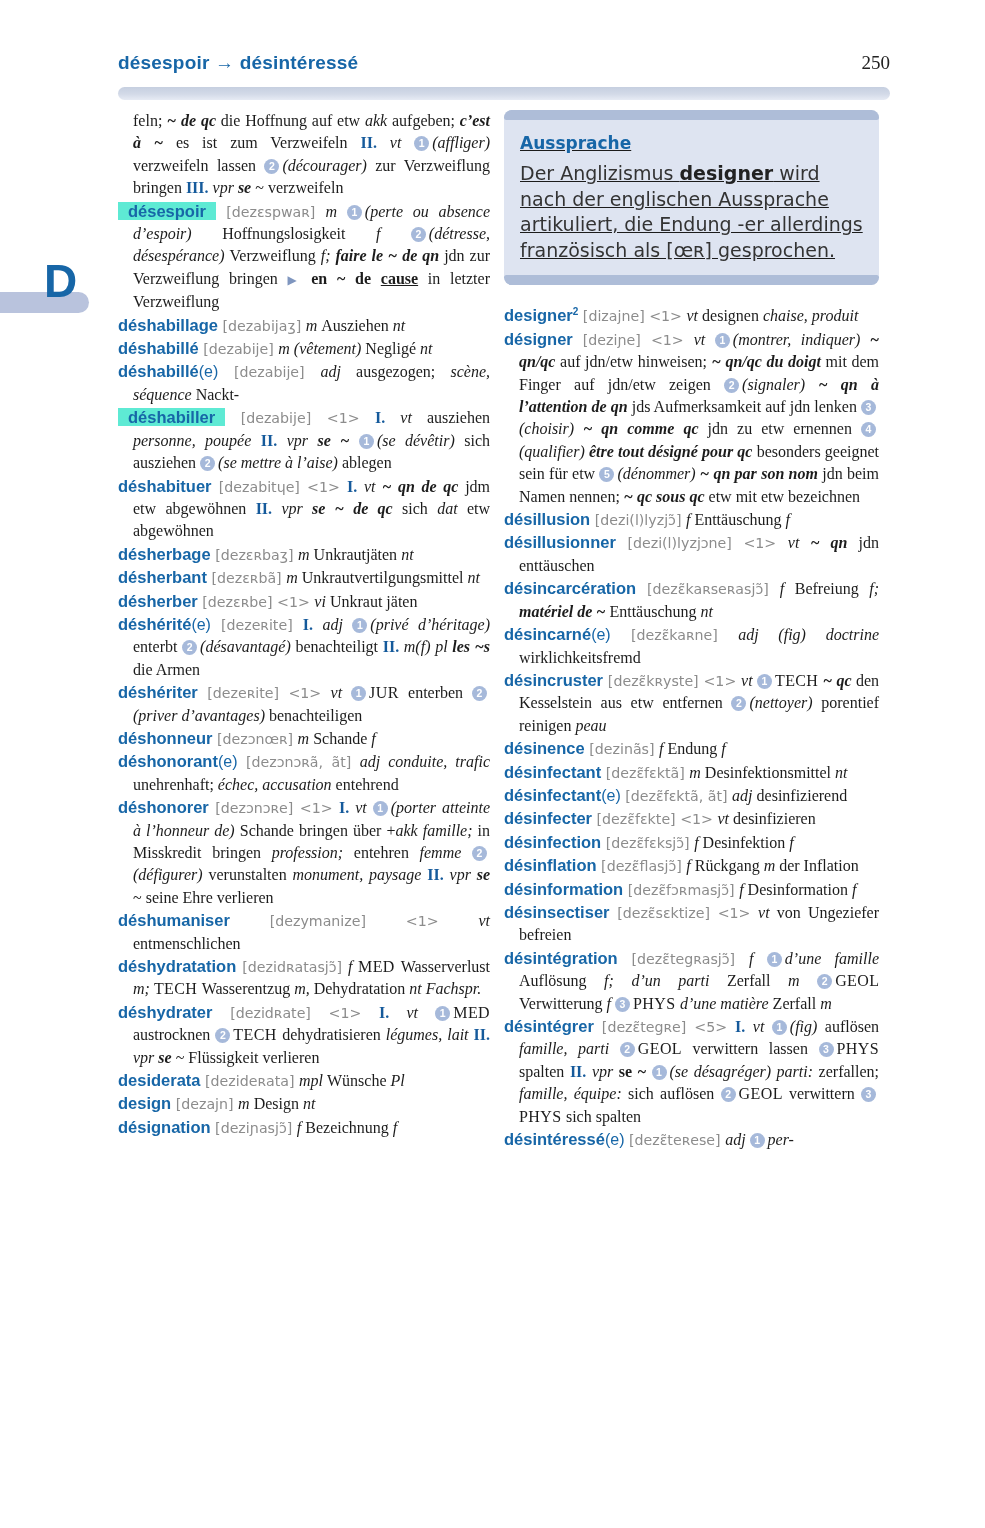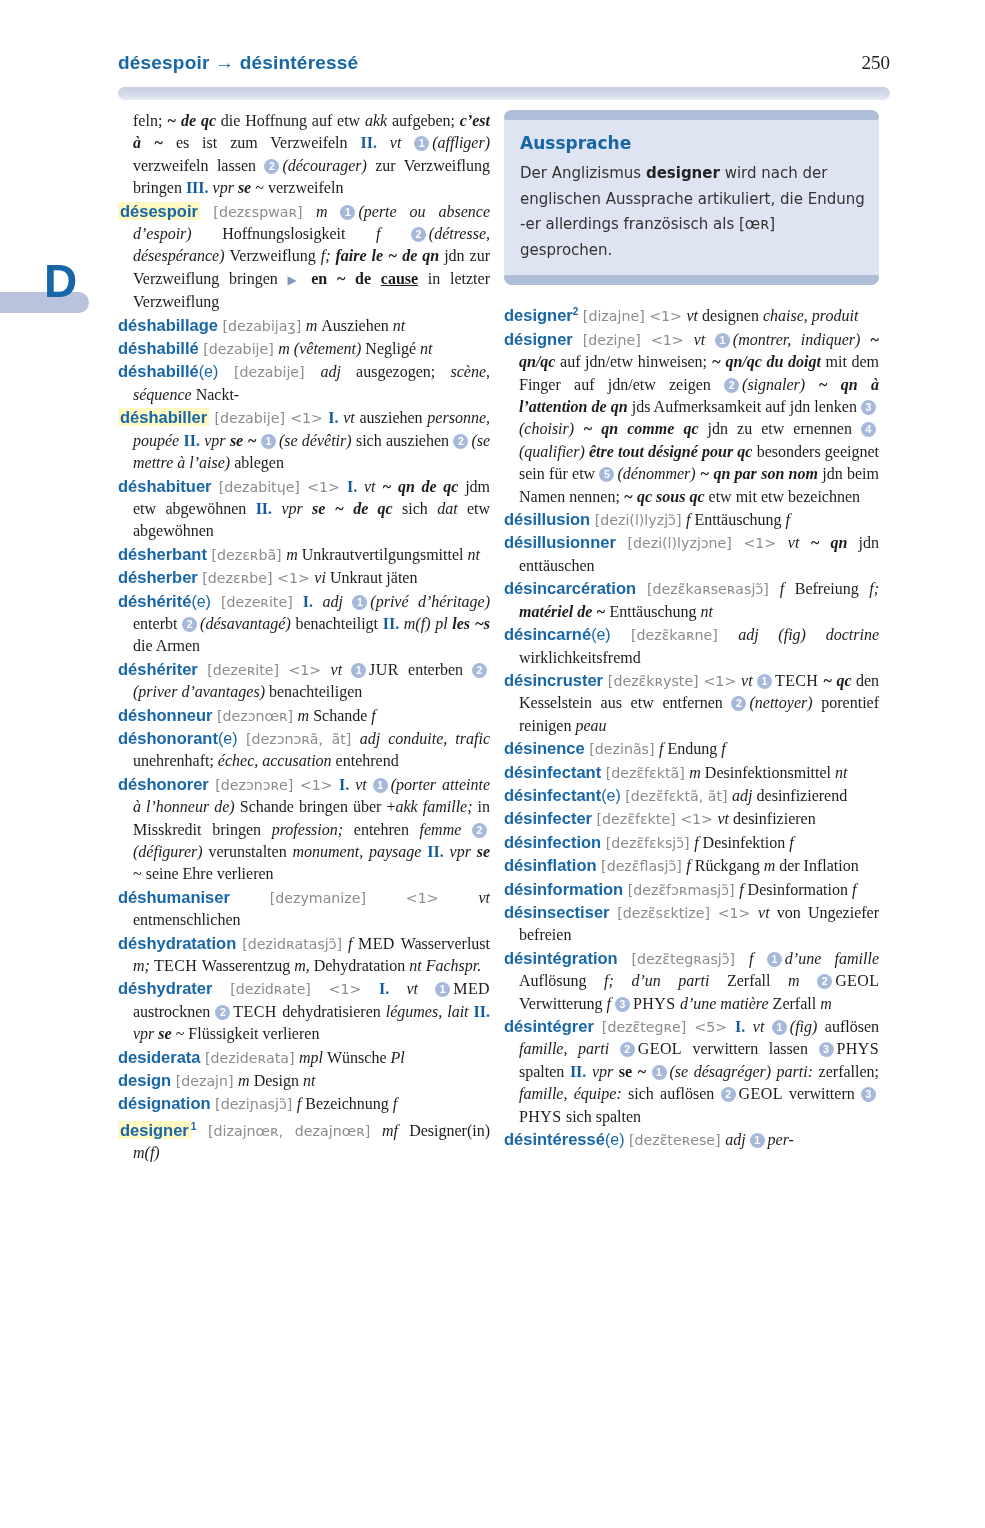--- a/index.html
+++ b/index.html
@@ -47,21 +47,21 @@
   .col { font-size:16px; line-height:22.4px; }
 
   .entry { text-align:justify; text-indent:-15px; margin-left:15px; }
   .entry.cont { text-indent:0; }
 
   
   .seg-h, .seg-hl {
     font-family:"Liberation Sans", sans-serif; font-weight:bold;
     color:#1766a7; font-size:16.5px;
   }
-  .seg-hl { background:#fef9c3; padding:0 2px; }
+  .seg-hl { background:#5eead4; padding:0 10px; }
   .seg-he { font-family:"Liberation Sans", sans-serif; color:#1766a7; font-size:16px; }
   .seg-sup {
     font-family:"Liberation Sans", sans-serif; font-weight:bold;
     color:#1766a7; font-size:10px; vertical-align:6px;
   }
   .seg-p { font-family:"DejaVu Sans", sans-serif; color:#8c8c8c; font-size:14.2px; }
   .seg-i { font-style:italic; }
   .seg-t { }
   .seg-b { font-weight:bold; font-style:italic; }
   .seg-bu { font-weight:bold; }
@@ -80,25 +80,25 @@
   
   .infobox {
     background:#dee4f1; border-radius:9px; margin-bottom:16px;
     font-family:"DejaVu Sans", sans-serif;
   }
   .infobox .bar {
     height:10px; background:#aebdd8;
   }
   .infobox .bar.top { border-radius:9px 9px 3px 3px; }
   .infobox .bar.bottom { border-radius:3px 3px 9px 9px; }
-  .infobox .inner { padding:12px 14px 12px 16px; }
+  .infobox .inner { padding:12px 14px 12px 16px;text-decoration:underline; }
   .infobox-title {
     color:#1766a7; font-weight:bold; font-size:17px; margin-bottom:7px;
   }
-  .infobox-body { color:#333; font-size:15px; line-height:25.5px; text-align:left; }
+  .infobox-body { color:#333; font-size:19px; line-height:25.5px; text-align:left; }
   .infobox-body .seg-bd { font-weight:bold; color:#222; }
 </style>
 </head>
 <body>
 
 <div class="page">
 
   <div class="header-row">
     <span class="header-title">désespoir → désintéressé</span>
     <span class="page-number">250</span>
@@ -110,34 +110,34 @@
 
   <div class="columns">
     <div class="col" id="col-left">
         <div class="entry cont"><span class="seg-t">feln; </span><span class="seg-b">~ de qc </span><span class="seg-t">die Hoffnung auf etw </span><span class="seg-i">akk </span><span class="seg-t">aufgeben; </span><span class="seg-b">c’est à ~ </span><span class="seg-t">es ist zum Verzweifeln </span><span class="seg-r">II. </span><span class="seg-i">vt </span><span class="seg-n">1</span><span class="seg-i">(affliger) </span><span class="seg-t">verzweifeln lassen </span><span class="seg-n">2</span><span class="seg-i">(décourager) </span><span class="seg-t">zur Verzweiflung bringen </span><span class="seg-r">III. </span><span class="seg-i">vpr </span><span class="seg-b">se </span><span class="seg-t">~ verzweifeln</span></div>
         <div class="entry"><span class="seg-hl">désespoir</span><span class="seg-p"> [dezɛspwaʀ] </span><span class="seg-i">m </span><span class="seg-n">1</span><span class="seg-i">(perte ou absence d’espoir) </span><span class="seg-t">Hoffnungslosigkeit </span><span class="seg-i">f </span><span class="seg-n">2</span><span class="seg-i">(détresse, désespérance) </span><span class="seg-t">Verzweiflung </span><span class="seg-i">f; </span><span class="seg-b">faire le ~ de qn </span><span class="seg-t">jdn zur Verzweiflung bringen </span><span class="seg-ar">▶ </span><span class="seg-bu">en ~ de </span><span class="seg-u">cause</span><span class="seg-t"> in letzter Verzweiflung</span></div>
         <div class="entry"><span class="seg-h">déshabillage</span><span class="seg-p"> [dezabijaʒ] </span><span class="seg-i">m </span><span class="seg-t">Ausziehen </span><span class="seg-i">nt</span></div>
         <div class="entry"><span class="seg-h">déshabillé</span><span class="seg-p"> [dezabije] </span><span class="seg-i">m (vêtement) </span><span class="seg-t">Negligé </span><span class="seg-i">nt</span></div>
         <div class="entry"><span class="seg-h">déshabillé</span><span class="seg-he">(e)</span><span class="seg-p"> [dezabije] </span><span class="seg-i">adj </span><span class="seg-t">ausgezogen; </span><span class="seg-i">scène, séquence </span><span class="seg-t">Nackt-</span></div>
         <div class="entry"><span class="seg-hl">déshabiller</span><span class="seg-p"> [dezabije] &lt;1&gt; </span><span class="seg-r">I. </span><span class="seg-i">vt </span><span class="seg-t">ausziehen </span><span class="seg-i">personne, poupée </span><span class="seg-r">II. </span><span class="seg-i">vpr </span><span class="seg-b">se ~ </span><span class="seg-n">1</span><span class="seg-i">(se dévêtir) </span><span class="seg-t">sich ausziehen </span><span class="seg-n">2</span><span class="seg-i">(se mettre à l’aise) </span><span class="seg-t">ablegen</span></div>
         <div class="entry"><span class="seg-h">déshabituer</span><span class="seg-p"> [dezabitɥe] &lt;1&gt; </span><span class="seg-r">I. </span><span class="seg-i">vt </span><span class="seg-b">~ qn de qc </span><span class="seg-t">jdm etw abgewöhnen </span><span class="seg-r">II. </span><span class="seg-i">vpr </span><span class="seg-b">se ~ de qc </span><span class="seg-t">sich </span><span class="seg-i">dat </span><span class="seg-t">etw abgewöhnen</span></div>
+        <div class="entry"><span class="seg-h">désherbage</span><span class="seg-p"> [dezɛʀbaʒ] </span><span class="seg-i">m </span><span class="seg-t">Unkrautjäten </span><span class="seg-i">nt</span></div>
         <div class="entry"><span class="seg-h">désherbant</span><span class="seg-p"> [dezɛʀbã] </span><span class="seg-i">m </span><span class="seg-t">Unkrautvertilgungsmittel </span><span class="seg-i">nt</span></div>
         <div class="entry"><span class="seg-h">désherber</span><span class="seg-p"> [dezɛʀbe] &lt;1&gt; </span><span class="seg-i">vi </span><span class="seg-t">Unkraut jäten</span></div>
         <div class="entry"><span class="seg-h">déshérité</span><span class="seg-he">(e)</span><span class="seg-p"> [dezeʀite] </span><span class="seg-r">I. </span><span class="seg-i">adj </span><span class="seg-n">1</span><span class="seg-i">(privé d’héritage) </span><span class="seg-t">enterbt </span><span class="seg-n">2</span><span class="seg-i">(désavantagé) </span><span class="seg-t">benachteiligt </span><span class="seg-r">II. </span><span class="seg-i">m(f) pl </span><span class="seg-b">les ~s </span><span class="seg-t">die Armen</span></div>
         <div class="entry"><span class="seg-h">déshériter</span><span class="seg-p"> [dezeʀite] &lt;1&gt; </span><span class="seg-i">vt </span><span class="seg-n">1</span><span class="seg-sc">JUR </span><span class="seg-t">enterben </span><span class="seg-n">2</span><span class="seg-i">(priver d’avantages) </span><span class="seg-t">benachteiligen</span></div>
         <div class="entry"><span class="seg-h">déshonneur</span><span class="seg-p"> [dezɔnœʀ] </span><span class="seg-i">m </span><span class="seg-t">Schande </span><span class="seg-i">f</span></div>
         <div class="entry"><span class="seg-h">déshonorant</span><span class="seg-he">(e)</span><span class="seg-p"> [dezɔnɔʀã, ãt] </span><span class="seg-i">adj conduite, trafic </span><span class="seg-t">unehrenhaft; </span><span class="seg-i">échec, accusation </span><span class="seg-t">entehrend</span></div>
         <div class="entry"><span class="seg-h">déshonorer</span><span class="seg-p"> [dezɔnɔʀe] &lt;1&gt; </span><span class="seg-r">I. </span><span class="seg-i">vt </span><span class="seg-n">1</span><span class="seg-i">(porter atteinte à l’honneur de) </span><span class="seg-t">Schande bringen über +</span><span class="seg-i">akk famille; </span><span class="seg-t">in Misskredit bringen </span><span class="seg-i">profession; </span><span class="seg-t">entehren </span><span class="seg-i">femme </span><span class="seg-n">2</span><span class="seg-i">(défigurer) </span><span class="seg-t">verunstalten </span><span class="seg-i">monument, paysage </span><span class="seg-r">II. </span><span class="seg-i">vpr </span><span class="seg-b">se </span><span class="seg-t">~ seine Ehre verlieren</span></div>
         <div class="entry"><span class="seg-h">déshumaniser</span><span class="seg-p"> [dezymanize] &lt;1&gt; </span><span class="seg-i">vt </span><span class="seg-t">entmenschlichen</span></div>
         <div class="entry"><span class="seg-h">déshydratation</span><span class="seg-p"> [dezidʀatasjɔ̃] </span><span class="seg-i">f </span><span class="seg-sc">MED </span><span class="seg-t">Wasserverlust </span><span class="seg-i">m; </span><span class="seg-sc">TECH </span><span class="seg-t">Wasserentzug </span><span class="seg-i">m, </span><span class="seg-t">Dehydratation </span><span class="seg-i">nt Fachspr.</span></div>
         <div class="entry"><span class="seg-h">déshydrater</span><span class="seg-p"> [dezidʀate] &lt;1&gt; </span><span class="seg-r">I. </span><span class="seg-i">vt </span><span class="seg-n">1</span><span class="seg-sc">MED </span><span class="seg-t">austrocknen </span><span class="seg-n">2</span><span class="seg-sc">TECH </span><span class="seg-t">dehydratisieren </span><span class="seg-i">légumes, lait </span><span class="seg-r">II. </span><span class="seg-i">vpr </span><span class="seg-b">se </span><span class="seg-t">~ Flüssigkeit verlieren</span></div>
         <div class="entry"><span class="seg-h">desiderata</span><span class="seg-p"> [dezideʀata] </span><span class="seg-i">mpl </span><span class="seg-t">Wünsche </span><span class="seg-i">Pl</span></div>
         <div class="entry"><span class="seg-h">design</span><span class="seg-p"> [dezajn] </span><span class="seg-i">m </span><span class="seg-t">Design </span><span class="seg-i">nt</span></div>
         <div class="entry"><span class="seg-h">désignation</span><span class="seg-p"> [deziɲasjɔ̃] </span><span class="seg-i">f </span><span class="seg-t">Bezeichnung </span><span class="seg-i">f</span></div>
-        <div class="entry"><span class="seg-hl">designer</span><span class="seg-sup">1</span><span class="seg-p"> [dizajnœʀ, dezajnœʀ] </span><span class="seg-i">mf </span><span class="seg-t">Designer(in) </span><span class="seg-i">m(f)</span></div>
       </div>
     <div class="col" id="col-right">
       <div class="infobox">
         <div class="bar top"></div>
         <div class="inner">
           <div class="infobox-title">Aussprache</div>
           <div class="infobox-body" id="infobox-body"><span class="seg-t">Der Anglizismus </span><span class="seg-bd">designer</span><span class="seg-t"> wird nach der englischen Aussprache artikuliert, die Endung -er allerdings französisch als [œʀ] gesprochen.</span></div>
         </div>
         <div class="bar bottom"></div>
       </div>

